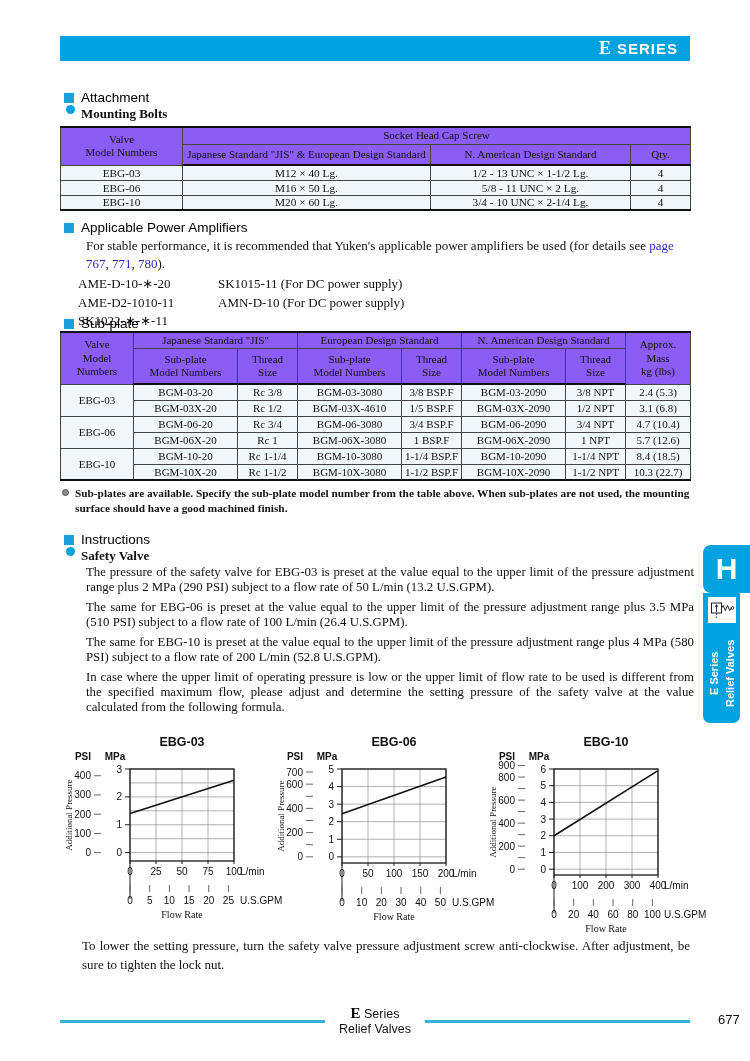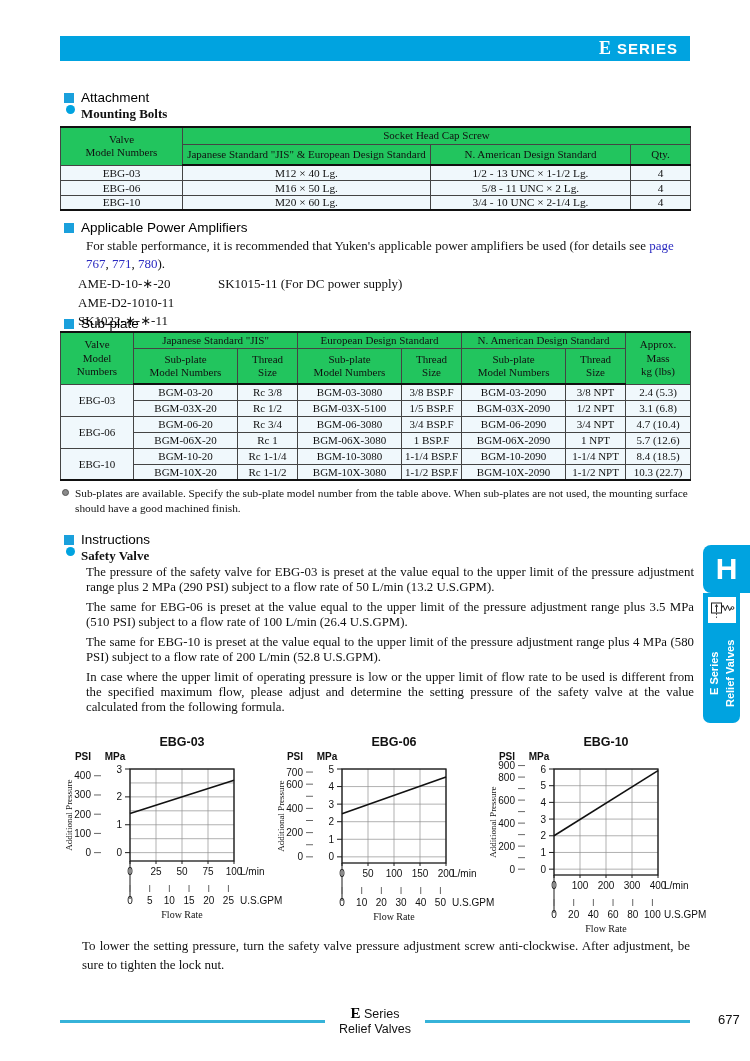--- a/index.html
+++ b/index.html
@@ -17,21 +17,21 @@
   
   .sec-title { font-family:"Liberation Sans", sans-serif; font-size:13.5px; line-height:15px; color:#000;
     display:flex; align-items:center; gap:7px; }
   .sq { width:10px; height:10px; background:#1aa0dc; flex:0 0 auto; }
   .sub-title { font-size:13px; font-weight:bold; line-height:17px; display:flex; align-items:flex-start; gap:6px; margin-left:2px; }
   .dot { width:9px; height:9px; border-radius:50%; background:#00a3e0; flex:0 0 auto; }
 
   
   table { border-collapse:collapse; width:630px; table-layout:fixed; }
   th, td { border:1px solid #444; text-align:center; vertical-align:middle; }
-  th { background:#22c55e; font-weight:normal; font-size:11px; line-height:1.2; }
+  th { background:#8b5cf6; font-weight:normal; font-size:11px; line-height:1.2; }
   td { background:#f0f8fc; font-size:11.3px; }
   .tbl-top { border-top:2px solid #111; border-bottom:2px solid #111; }
   tr.hsep th { border-bottom:2px solid #111; }
   .pre { white-space:pre-line; }
   .tbl1 tr.h1 th { height:17px; }
   .tbl1 tr.h2 th { height:21px; }
   .tbl1 td { height:15px; }
   .tbl2 tr.h1 th { height:16px; }
   .tbl2 tr.h2 th { height:36px; }
   .tbl2 td { height:16px; font-size:11px; }
@@ -141,20 +141,21 @@
   </div>
   <div class="amp-body"><span>For stable performance, it is recommended that Yuken's applicable power amplifiers be used (for details see </span><span class="link">page 767</span><span>, </span><span class="link">771</span><span>, </span><span class="link">780</span><span>).</span></div>
   <div class="amp-models">
     <div class="amp-c1">
       <div>AME-D-10-∗-20</div>
       <div>AME-D2-1010-11</div>
       <div>SK1022-∗-∗-11</div>
     </div>
     <div>
       <div>SK1015-11 (For DC power supply)</div>
+      <div>AMN-D-10 (For DC power supply)</div>
     </div>
   </div>
 </div>
 
 <div class="abs" style="left:64px; top:316px; width:626px;">
   <div class="sec-title">
     <span class="sq"></span>
     <span>Sub-plate</span>
   </div>
 </div>
@@ -202,21 +203,21 @@
     <td>Rc 3/8</td>
     <td>BGM-03-3080</td>
     <td>3/8 BSP.F</td>
     <td>BGM-03-2090</td>
     <td>3/8 NPT</td>
     <td>2.4 (5.3)</td>
   </tr>
   <tr>
     <td>BGM-03X-20</td>
     <td>Rc 1/2</td>
-    <td>BGM-03X-5100</td>
+    <td>BGM-03X-4610</td>
     <td>1/5 BSP.F</td>
     <td>BGM-03X-2090</td>
     <td>1/2 NPT</td>
     <td>3.1 (6.8)</td>
   </tr>
   <tr>
     <td rowspan="2">EBG-06</td>
     <td>BGM-06-20</td>
     <td>Rc 3/4</td>
     <td>BGM-06-3080</td>
@@ -249,21 +250,21 @@
     <td>Rc 1-1/2</td>
     <td>BGM-10X-3080</td>
     <td>1-1/2 BSP.F</td>
     <td>BGM-10X-2090</td>
     <td>1-1/2 NPT</td>
     <td>10.3 (22.7)</td>
   </tr>
 </tbody>
   </table>
 
-<div class="abs notes" style="left:62px; top:482px; width:628px;">
+<div class="abs notes" style="left:62px; top:482px; width:628px;font-weight:bold;">
   <div class="note">
     <span class="gdot"></span>
     <span>Sub-plates are available.  Specify the sub-plate model number from the table above.  When sub-plates are not used, the mounting surface should have a good machined finish.</span>
   </div>
 </div>
 
 <div class="abs" style="left:64px; top:532px; width:626px;">
   <div class="sec-title">
     <span class="sq"></span>
     <span>Instructions</span>

